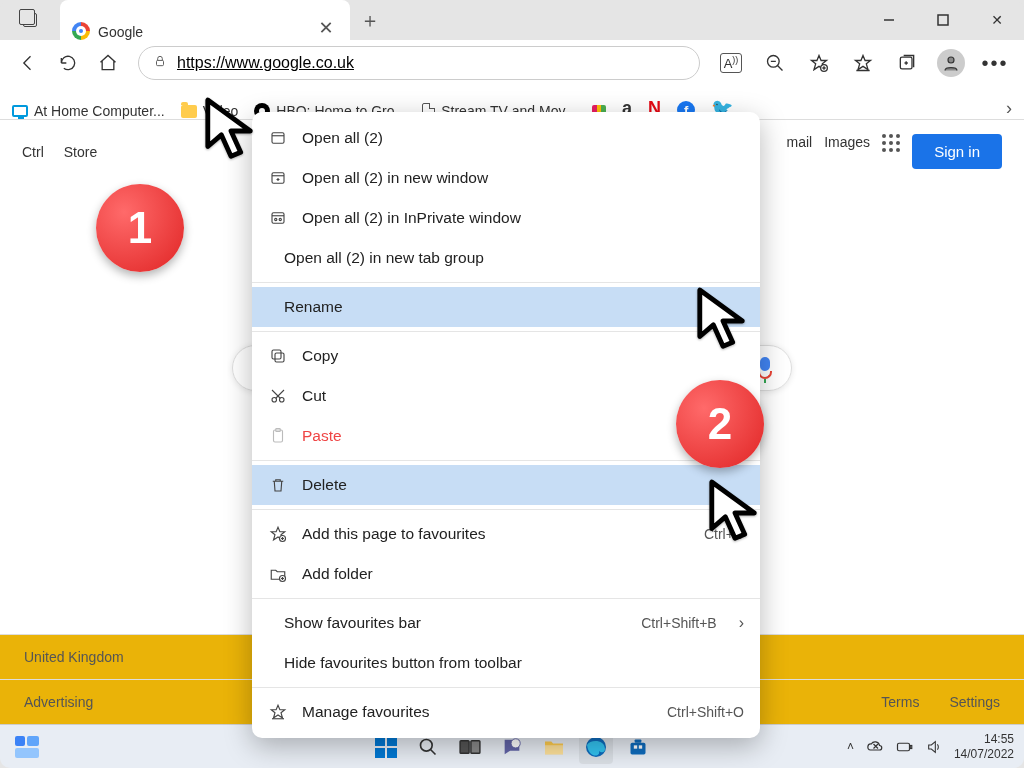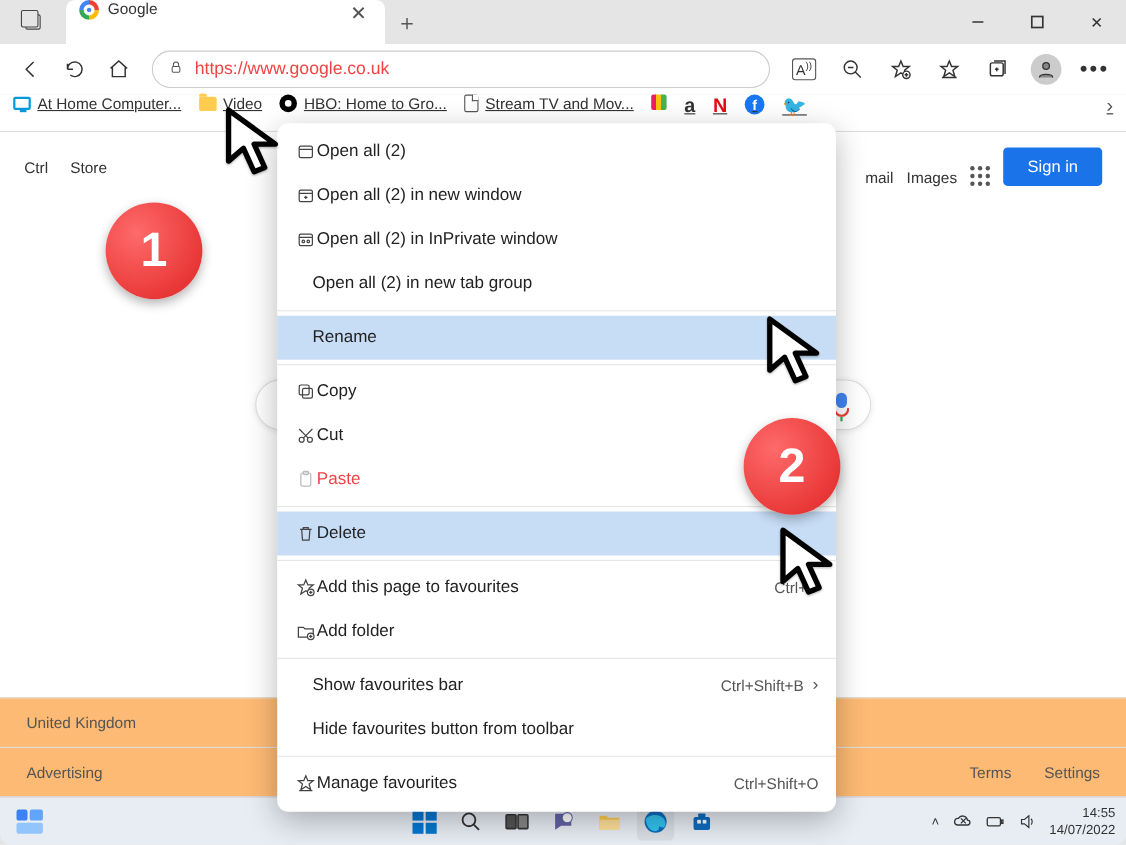--- a/index.html
+++ b/index.html
@@ -2,79 +2,79 @@
 <html><head>
 <meta charset="utf-8">
 <style>
 * { margin: 0; padding: 0; box-sizing: border-box; font-family: "Segoe UI", Arial, sans-serif; }
 body { width: 1024px; height: 768px; background: #e5e5e5; position: relative; overflow: hidden; border-radius: 10px; }
 
 .titlebar { height: 40px; display: flex; align-items: stretch; background: #e5e5e5; }
 .titlebar .tabs-prefix { width: 60px; display: flex; align-items: center; justify-content: center; }
 .titlebar .tabs-prefix .square { width: 14px; height: 14px; border: 1.5px solid #444; border-radius: 2px; position: relative; }
 .titlebar .tabs-prefix .square::after { content:""; position:absolute; left:-5px; top:-5px; width:14px; height:14px; border:1.5px solid #444; border-radius:2px; background:#e5e5e5; }
-.tab { background: #fff; border-top-left-radius: 8px; border-top-right-radius: 8px; width: 290px; display: flex; align-items: flex-start; padding: 0 12px; gap: 8px; font-size: 14px; color: #333; }
+.tab { background: #fff; border-top-left-radius: 8px; border-top-right-radius: 8px; width: 290px; display: flex; align-items: flex-end; padding: 0 12px; gap: 8px; font-size: 14px; color: #333; }
 .tab .favicon { width: 18px; height: 18px; border-radius: 50%; background: conic-gradient(#ea4335 0 90deg,#fbbc05 90deg 180deg,#34a853 180deg 270deg,#4285f4 270deg 360deg); position:relative;}
 .tab .favicon::after{content:"";position:absolute;left:4px;top:4px;width:10px;height:10px;background:#fff;border-radius:50%;}
 .tab .favicon::before{content:"";position:absolute;left:7px;top:7px;width:4px;height:4px;background:#4285f4;border-radius:50%;z-index:2;}
 .tab .close { margin-left: auto; width: 24px; height:24px; display:flex; align-items:center; justify-content:center; font-size: 18px; color: #555; }
 .newtab { width: 40px; display:flex; align-items:center; justify-content:center; font-size: 20px; color:#555; }
 .window-controls { margin-left: auto; display: flex; }
 .window-controls div { width: 54px; display: flex; align-items: center; justify-content: center; font-size: 14px; color: #333; }
 
 .toolbar { height: 46px; background: #fff; display: flex; align-items: center; padding: 0 10px; gap: 4px; }
 .tbtn { width: 36px; height: 36px; display: flex; align-items: center; justify-content: center; color: #333; border-radius: 4px; }
 .tbtn svg { width: 20px; height: 20px; stroke: #333; stroke-width: 1.6; fill: none; }
 .addrbar { flex: 1; height: 34px; border: 1px solid #ccc; border-radius: 18px; display: flex; align-items: center; padding: 0 14px; gap: 10px; margin: 0 8px; }
 .addrbar .lock svg { width:14px; height:14px; stroke:#555; stroke-width:1.6; fill:none;}
-.addrbar .url { font-size: 16px; color: #ef4444; }
+.addrbar .url { font-size: 16px; color: #000000; text-decoration: underline; }
 .right-icons { display: flex; align-items: center; gap: 6px; }
 .right-icons .tbtn { width: 38px; }
 .avatar { width: 28px; height: 28px; border-radius: 50%; background: #ccc; display:flex; align-items:center; justify-content:center;}
 .avatar svg{width:18px;height:18px;fill:#888;}
 
-.bookbar { height: 34px; background: #fff; display: flex; align-items: flex-start; padding: 0 12px; gap: 16px; font-size: 14px; color: #333; border-bottom: 1px solid #ddd; text-decoration: underline; }
+.bookbar { height: 34px; background: #fff; display: flex; align-items: flex-end; padding: 0 12px; gap: 16px; font-size: 14px; color: #333; border-bottom: 1px solid #ddd; }
 .bm { display: flex; align-items: center; gap: 6px; white-space: nowrap; }
 .bm-folder { width:16px; height:13px; background:#ffcc4d; border-radius:2px; position:relative;}
 .bm-folder::before{content:"";position:absolute;left:0;top:-3px;width:7px;height:3px;background:#ffcc4d;border-radius:2px 2px 0 0;}
 .bm-monitor{width:16px;height:12px;border:2px solid #0099dd;border-radius:2px;position:relative;}
 .bm-monitor::after{content:"";position:absolute;left:4px;bottom:-4px;width:6px;height:2px;background:#0099dd;}
 .bm-dot{width:16px;height:16px;border-radius:50%;background:#000;position:relative;}
 .bm-dot::after{content:"";position:absolute;left:5px;top:5px;width:6px;height:6px;background:#fff;border-radius:50%;}
 .bm-page{width:13px;height:16px;border:1.5px solid #555;border-radius:2px;position:relative;}
 .bm-page::after{content:"";position:absolute;right:-1px;top:-1px;width:5px;height:5px;background:#fff;border-left:1.5px solid #555;border-bottom:1.5px solid #555;}
 .bm-bag{width:14px;height:14px;background:linear-gradient(90deg,#e91e63 33%,#ffc107 33% 66%,#4caf50 66%);border-radius:2px;}
 .bm-a{font-weight:bold;font-size:18px;}
 .bm-n{color:#e50914;font-weight:900;font-size:18px;}
 .bm-fb{width:18px;height:18px;background:#1877f2;border-radius:50%;color:#fff;display:flex;align-items:center;justify-content:center;font-weight:bold;font-size:13px;}
 .bm-tw{color:#1da1f2;font-size:18px;}
 .bm-chev { margin-left: auto; font-size: 18px; color: #555; }
 
 .content { position: relative; height: calc(768px - 40px - 46px - 34px - 44px); background: #fff; }
 .gnav { display: flex; align-items: center; padding: 14px 22px; font-size: 14px; color: #333; }
 .gnav .left { display: flex; gap: 20px; }
-.gnav .right { margin-left: auto; display: flex; align-items: flex-end; gap: 12px; }
+.gnav .right { margin-left: auto; display: flex; align-items: flex-start; gap: 12px; }
 .signin { background: #1a73e8; color: #fff; padding: 9px 22px; border-radius: 4px; font-size: 15px; font-weight: 500; }
 .apps { display: grid; grid-template-columns: repeat(3,4px); grid-template-rows: repeat(3,4px); gap: 3px;}
 .apps span{width:4px;height:4px;background:#555;border-radius:50%;}
 
 .logo-area { text-align:center; margin-top:60px;}
 .google-logo { font-size: 72px; font-weight: 500; letter-spacing: -4px; display:inline-block;}
 .searchbox { width: 560px; height: 46px; border:1px solid #ddd; border-radius: 24px; margin: 20px auto 0; display:flex; align-items:center; padding:0 18px; box-shadow: 0 1px 6px rgba(0,0,0,0.1); gap:12px;}
 .mic { width:16px; height:22px;}
 .mic .m1{width:10px;height:14px;background:#4285f4;border-radius:6px;margin:0 auto;}
 .mic .m2{width:14px;height:8px;border:2px solid #ea4335;border-top:none;border-radius:0 0 10px 10px;margin:0 auto;}
 .mic .m3{width:2px;height:4px;background:#34a853;margin:0 auto;}
 
-.gfooter { position:absolute; bottom:0; left:0; right:0; background:#fdba74; }
+.gfooter { position:absolute; bottom:0; left:0; right:0; background:#eab308; }
 .gfooter .row { padding: 14px 24px; font-size: 14px; color:#555; display:flex; border-top:1px solid #ddd;}
 .gfooter .row .fright { margin-left:auto; display:flex; gap:30px;justify-content:space-between;}
 
 .ctxmenu { position:absolute; left:252px; top:112px; width:508px; background:#fff; border-radius:10px; box-shadow: 0 8px 28px rgba(0,0,0,0.28); padding: 6px 0; font-size: 15.5px; color:#222; z-index:50;}
-.ctx-item { display:flex; align-items:center; height:40px; padding: 0 16px; position:relative;}
+.ctx-item { display:flex; align-items:center; height:40px; padding: 0 16px; gap:14px; position:relative;}
 .ctx-item .ico { width:20px; height:20px; display:flex; align-items:center; justify-content:center;}
 .ctx-item .ico svg{width:18px;height:18px;stroke:#444;stroke-width:1.5;fill:none;}
 .ctx-item .shortcut { margin-left:auto; font-size:14px; color:#555;}
 .ctx-item.highlight { background:#c7ddf5;}
 .ctx-item.disabled { color:#ef4444;}
 .ctx-item.disabled .ico svg{stroke:#bbb;}
 .ctx-sep { height:1px; background:#e5e5e5; margin:4px 0;}
 .ctx-item .chev { margin-left:8px; font-size:16px; color:#555;}
 .ctx-item.noico { padding-left: 32px;}
 

